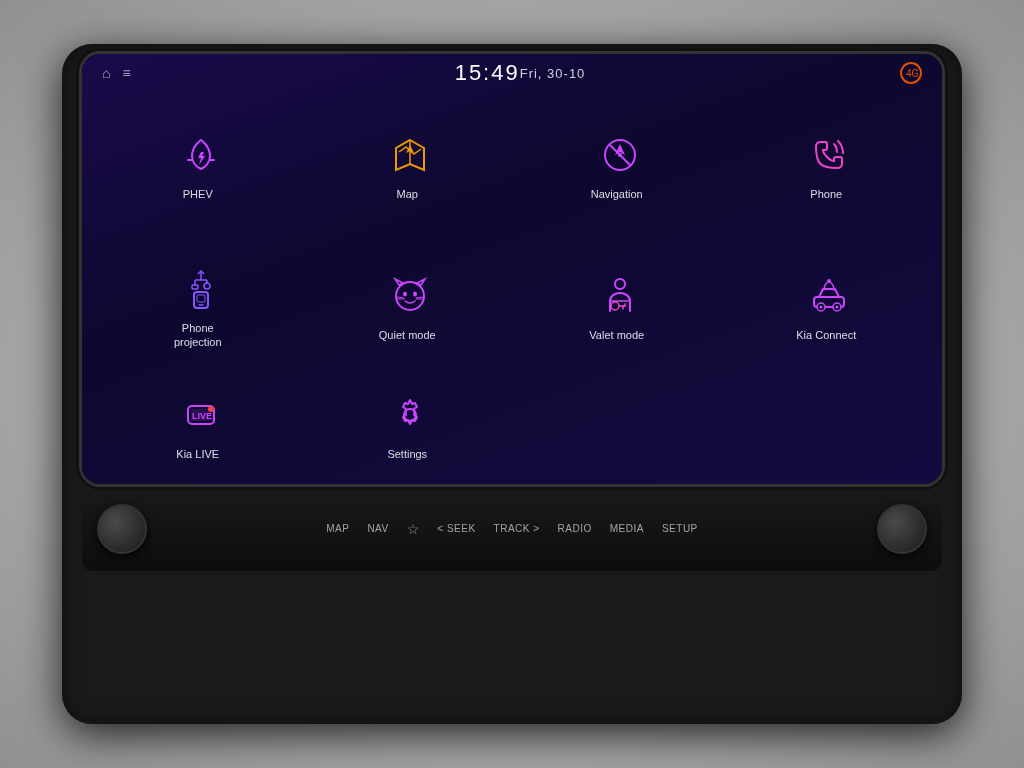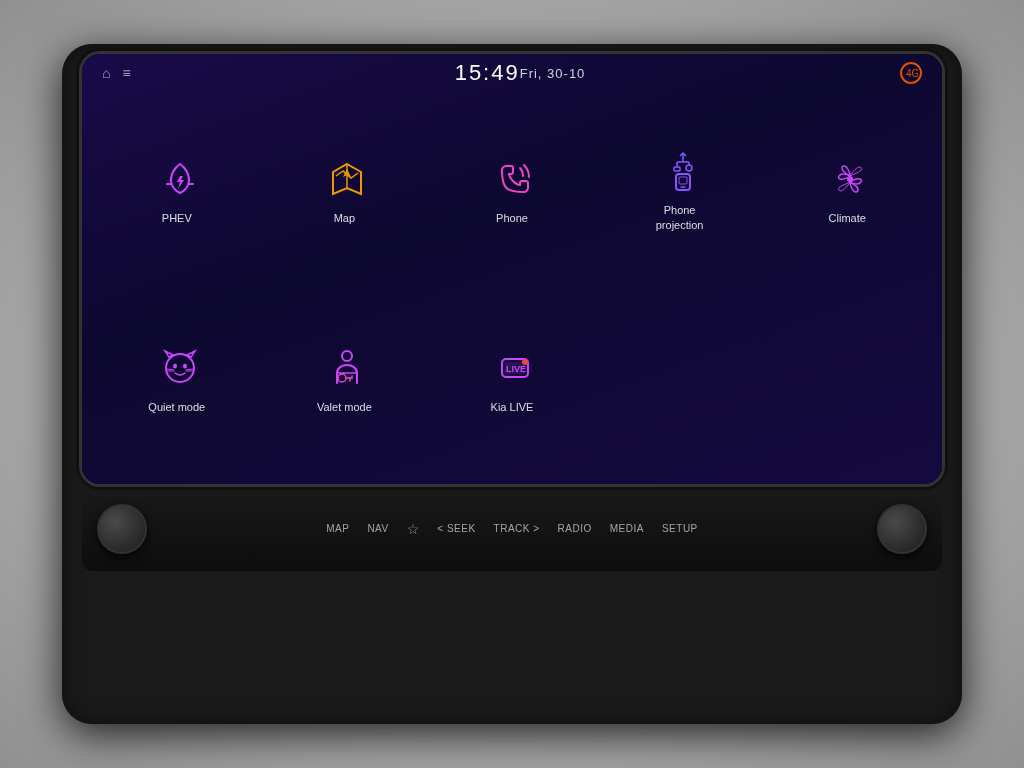--- a/index.html
+++ b/index.html
@@ -105,21 +105,21 @@
       align-items: center;
       justify-content: center;
       font-size: 8px;
       color: #e05000;
     }
 
     
     .app-grid {
       flex: 1;
       display: grid;
-      grid-template-columns: repeat(5, 1fr);
+      grid-template-columns: repeat(4, 1fr);
       grid-template-rows: repeat(2, 1fr);
       padding: 10px 15px 15px;
       gap: 8px;
     }
 
     .app-item {
       display: flex;
       flex-direction: column;
       align-items: center;
       justify-content: center;
@@ -239,20 +239,32 @@
               <polygon points="23,8 37,16 37,38 23,32 9,38 9,16" stroke="#ee9900" stroke-width="2" fill="none"></polygon>
               <line x1="23" y1="8" x2="23" y2="32" stroke="#ee9900" stroke-width="1.5"></line>
               <polyline points="12,20 19,15 27,22 34,17" stroke="#ee9900" stroke-width="1.5" fill="none"></polyline>
 
               <polygon points="23,13 19,21 23,19 27,21" fill="#ee9900"></polygon>
             </svg>
           </div>
           <span class="app-label">Map</span>
         </div>
 
+        <div class="app-item">
+          <div class="app-icon">
+            <svg viewBox="0 0 46 46" fill="none">
+
+              <circle cx="23" cy="23" r="15" stroke="#cc44ff" stroke-width="2" fill="none"></circle>
+              <line x1="12" y1="12" x2="34" y2="34" stroke="#cc44ff" stroke-width="2"></line>
+              <polygon points="23,12 18,23 23,20 28,23" fill="#cc44ff"></polygon>
+              <circle cx="23" cy="23" r="2" fill="#cc44ff"></circle>
+            </svg>
+          </div>
+          <span class="app-label">Navigation</span>
+        </div>
 
         <div class="app-item">
           <div class="app-icon">
             <svg viewBox="0 0 46 46" fill="none">
               <path d="M14 10 C12 10 10 12 10 14 C10 32 14 36 32 36 C34 36 36 34 36 32 L36 27 C36 26 35 25 34 25 L30 25 C29 25 28 26 28 27 L28 29 C24 29 17 22 17 18 L19 18 C20 18 21 17 21 16 L21 12 C21 11 20 10 19 10 Z" stroke="#ee44cc" stroke-width="2" fill="none"></path>
 
               <path d="M28 12 C30 14 31 17 31 20" stroke="#ee44cc" stroke-width="2" stroke-linecap="round" fill="none"></path>
               <path d="M32 9 C35 12 37 16 37 21" stroke="#ee44cc" stroke-width="2" stroke-linecap="round" fill="none"></path>
             </svg>
           </div>
@@ -273,36 +285,20 @@
 
               <rect x="16" y="26" width="14" height="16" rx="3" stroke="#8855ff" stroke-width="2" fill="none"></rect>
               <line x1="21" y1="39" x2="25" y2="39" stroke="#8855ff" stroke-width="1.5" stroke-linecap="round"></line>
               <rect x="19" y="29" width="8" height="7" rx="1" stroke="#8855ff" stroke-width="1" fill="none"></rect>
             </svg>
           </div>
           <span class="app-label">Phone<br>projection</span>
         </div>
 
 
-        <div class="app-item">
-          <div class="app-icon">
-            <svg viewBox="0 0 46 46" fill="none">
-
-              <circle cx="23" cy="23" r="3" fill="#cc44ff"></circle>
-              <path d="M23 20 C23 16 20 10 17 10 C16 10 15 11 15 12 C15 15 19 18 23 20Z" fill="none" stroke="#cc44ff" stroke-width="1.5"></path>
-              <path d="M23 20 C20 18 14 17 12 20 C11 21 12 23 13 23 C16 24 20 22 23 20Z" fill="none" stroke="#cc44ff" stroke-width="1.5"></path>
-              <path d="M23 26 C23 30 26 36 29 36 C30 36 31 35 31 34 C31 31 27 28 23 26Z" fill="none" stroke="#cc44ff" stroke-width="1.5"></path>
-              <path d="M23 26 C26 28 32 29 34 26 C35 25 34 23 33 23 C30 22 26 24 23 26Z" fill="none" stroke="#cc44ff" stroke-width="1.5"></path>
-
-              <path d="M23 20 C26 18 32 17 34 14 C35 13 34 11 33 11 C30 11 26 15 23 20Z" fill="none" stroke="#cc44ff" stroke-width="1"></path>
-              <path d="M23 26 C20 28 14 29 12 32 C11 33 12 35 13 35 C16 35 20 31 23 26Z" fill="none" stroke="#cc44ff" stroke-width="1"></path>
-            </svg>
-          </div>
-          <span class="app-label">Climate</span>
-        </div>
 
         <div class="app-item">
           <div class="app-icon">
             <svg viewBox="0 0 46 46" fill="none">
 
               <circle cx="23" cy="23" r="14" stroke="#cc44ff" stroke-width="2" fill="none"></circle>
 
               <polygon points="12,12 8,6 16,10" stroke="#cc44ff" stroke-width="1.5" fill="none"></polygon>
               <polygon points="34,12 38,6 30,10" stroke="#cc44ff" stroke-width="1.5" fill="none"></polygon>
 
@@ -330,34 +326,63 @@
 
               <circle cx="18" cy="33" r="4" stroke="#ee44cc" stroke-width="1.5" fill="none"></circle>
               <line x1="22" y1="33" x2="28" y2="33" stroke="#ee44cc" stroke-width="1.5" stroke-linecap="round"></line>
               <line x1="26" y1="33" x2="26" y2="36" stroke="#ee44cc" stroke-width="1.5" stroke-linecap="round"></line>
               <line x1="28" y1="33" x2="28" y2="31" stroke="#ee44cc" stroke-width="1.5" stroke-linecap="round"></line>
             </svg>
           </div>
           <span class="app-label">Valet mode</span>
         </div>
 
+        <div class="app-item">
+          <div class="app-icon">
+            <svg viewBox="0 0 46 46" fill="none">
+
+              <rect x="8" y="24" width="30" height="10" rx="3" stroke="#cc44ff" stroke-width="2" fill="none"></rect>
+              <path d="M13 24 L17 16 L29 16 L33 24" stroke="#cc44ff" stroke-width="2" fill="none" stroke-linejoin="round"></path>
+
+              <circle cx="15" cy="34" r="4" stroke="#cc44ff" stroke-width="1.5" fill="#0d0830"></circle>
+              <circle cx="31" cy="34" r="4" stroke="#cc44ff" stroke-width="1.5" fill="#0d0830"></circle>
+              <circle cx="15" cy="34" r="1.5" fill="#cc44ff"></circle>
+              <circle cx="31" cy="34" r="1.5" fill="#cc44ff"></circle>
+
+              <path d="M23 8 C26 10 28 13 28 17" stroke="#cc44ff" stroke-width="1.5" stroke-linecap="round" fill="none"></path>
+              <path d="M23 8 C20 10 18 13 18 17" stroke="#cc44ff" stroke-width="1.5" stroke-linecap="round" fill="none"></path>
+              <circle cx="23" cy="8" r="2" fill="#cc44ff"></circle>
+            </svg>
+          </div>
+          <span class="app-label">Kia Connect</span>
+        </div>
 
         <div class="app-item">
           <div class="app-icon">
             <svg viewBox="0 0 46 46" fill="none">
               <rect x="10" y="14" width="26" height="18" rx="4" stroke="#cc44ff" stroke-width="2" fill="none"></rect>
               <rect x="13" y="17" width="20" height="12" rx="2" fill="rgba(180,80,255,0.15)"></rect>
               <text x="14" y="27" font-size="9" fill="#cc44ff" font-family="Arial" font-weight="bold">LIVE</text>
 
               <circle cx="33" cy="17" r="3" fill="#ee4444"></circle>
             </svg>
           </div>
           <span class="app-label">Kia LIVE</span>
         </div>
 
+        <div class="app-item">
+          <div class="app-icon">
+            <svg viewBox="0 0 46 46" fill="none">
+              <circle cx="23" cy="23" r="6" stroke="#cc44ff" stroke-width="2" fill="none"></circle>
+
+              <path d="M23 8 L25 12 L28 11 L30 15 L27 17 C27.5 19 27.5 21 27 23 L30 25 L28 29 L25 28 L23 32 L21 28 L18 29 L16 25 L19 23 C18.5 21 18.5 19 19 17 L16 15 L18 11 L21 12 Z" stroke="#cc44ff" stroke-width="2" fill="none" stroke-linejoin="round"></path>
+            </svg>
+          </div>
+          <span class="app-label">Settings</span>
+        </div>
 
       </div>
     </div>
   </div>
 
   <div class="controls-area">
     <div class="control-knob"></div>
 
     <div class="control-buttons">
       <span class="ctrl-btn">MAP</span>

